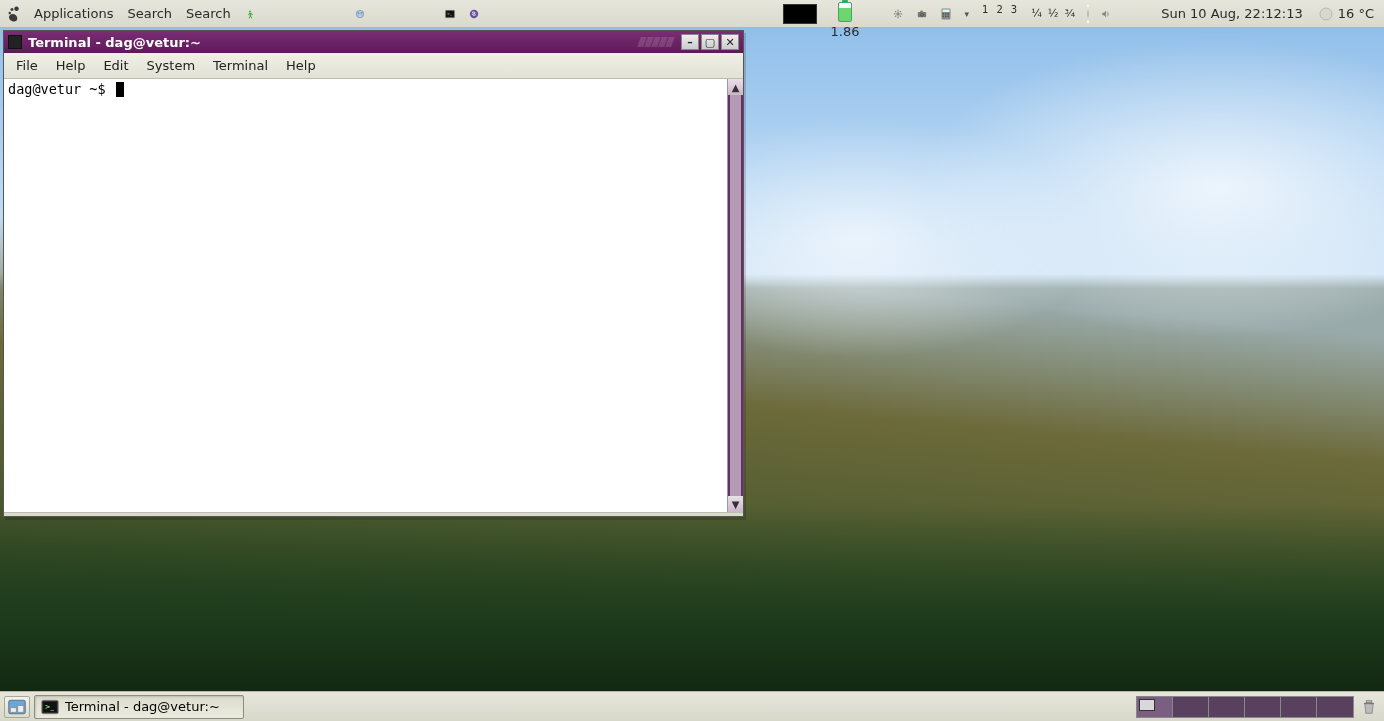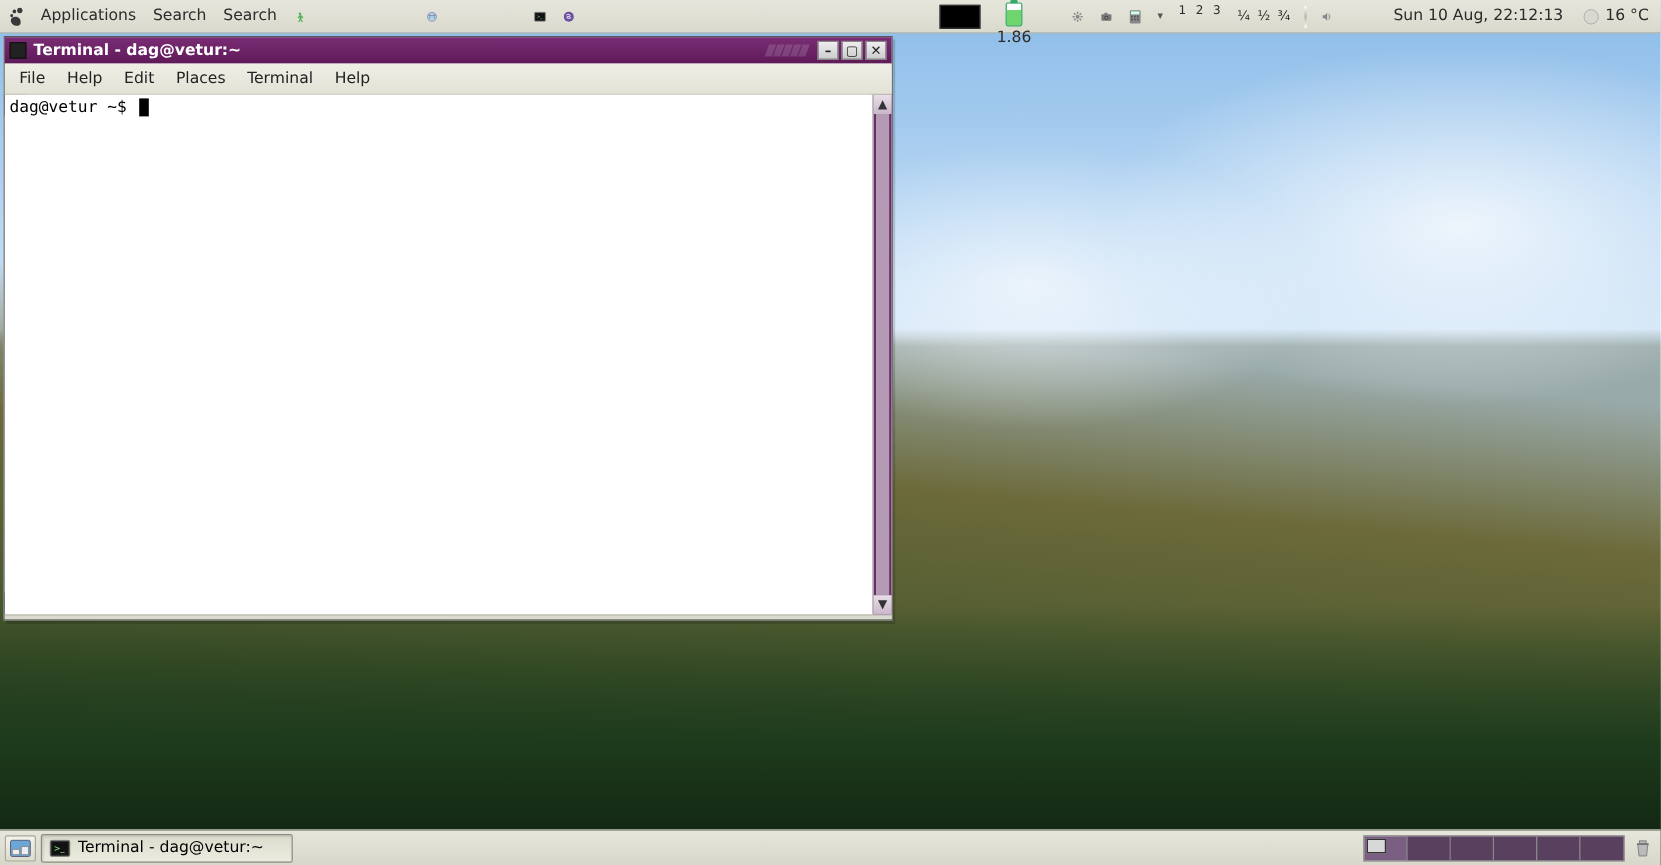--- a/index.html
+++ b/index.html
@@ -101,21 +101,21 @@
     border:1px solid #888; margin-left:2px; font-size:11px; line-height:13px;
     display:flex; align-items:center; justify-content:center; color:#222;
   }
 
   .menubar {
     height: 26px; background:linear-gradient(#efefe6,#e2e2d6);
     border-bottom:1px solid #bcbcaf; display:flex; align-items:center; padding:0 4px; gap:2px;
   }
   .menubar .menu-item { padding: 3px 8px; color:#222;text-align:right; }
 
-  .term-body { flex:1; display:flex; background:#fff;border-radius:19px; }
+  .term-body { flex:1; display:flex; background:#fff; }
   .term-text {
     flex:1; font-family:"DejaVu Sans Mono","Liberation Mono",monospace;
     font-size:13.5px; color:#000; padding:2px 4px; white-space:pre;
     position:relative;
   }
   .cursor-block {
     display:inline-block; width:8px; height:15px; background:#000; vertical-align:text-bottom; margin-left:2px;
   }
   .vscrollbar {
     width:16px; background:linear-gradient(#6a2e66,#6a2e66);
@@ -286,21 +286,21 @@
     <div class="win-btns">
       <div class="win-btn">–</div>
       <div class="win-btn">▢</div>
       <div class="win-btn">✕</div>
     </div>
   </div>
   <div class="menubar">
     <div class="menu-item">File</div>
     <div class="menu-item">Help</div>
     <div class="menu-item">Edit</div>
-    <div class="menu-item">Places</div>
+    <div class="menu-item">System</div>
     <div class="menu-item">Terminal</div>
     <div class="menu-item">Help</div>
   </div>
   <div class="term-body">
     <div class="term-text"><span>dag@vetur ~$ </span><span class="cursor-block"></span></div>
     <div class="vscrollbar">
       <div class="arrow up">▲</div>
       <div class="track"></div>
       <div class="arrow down">▼</div>
     </div>

